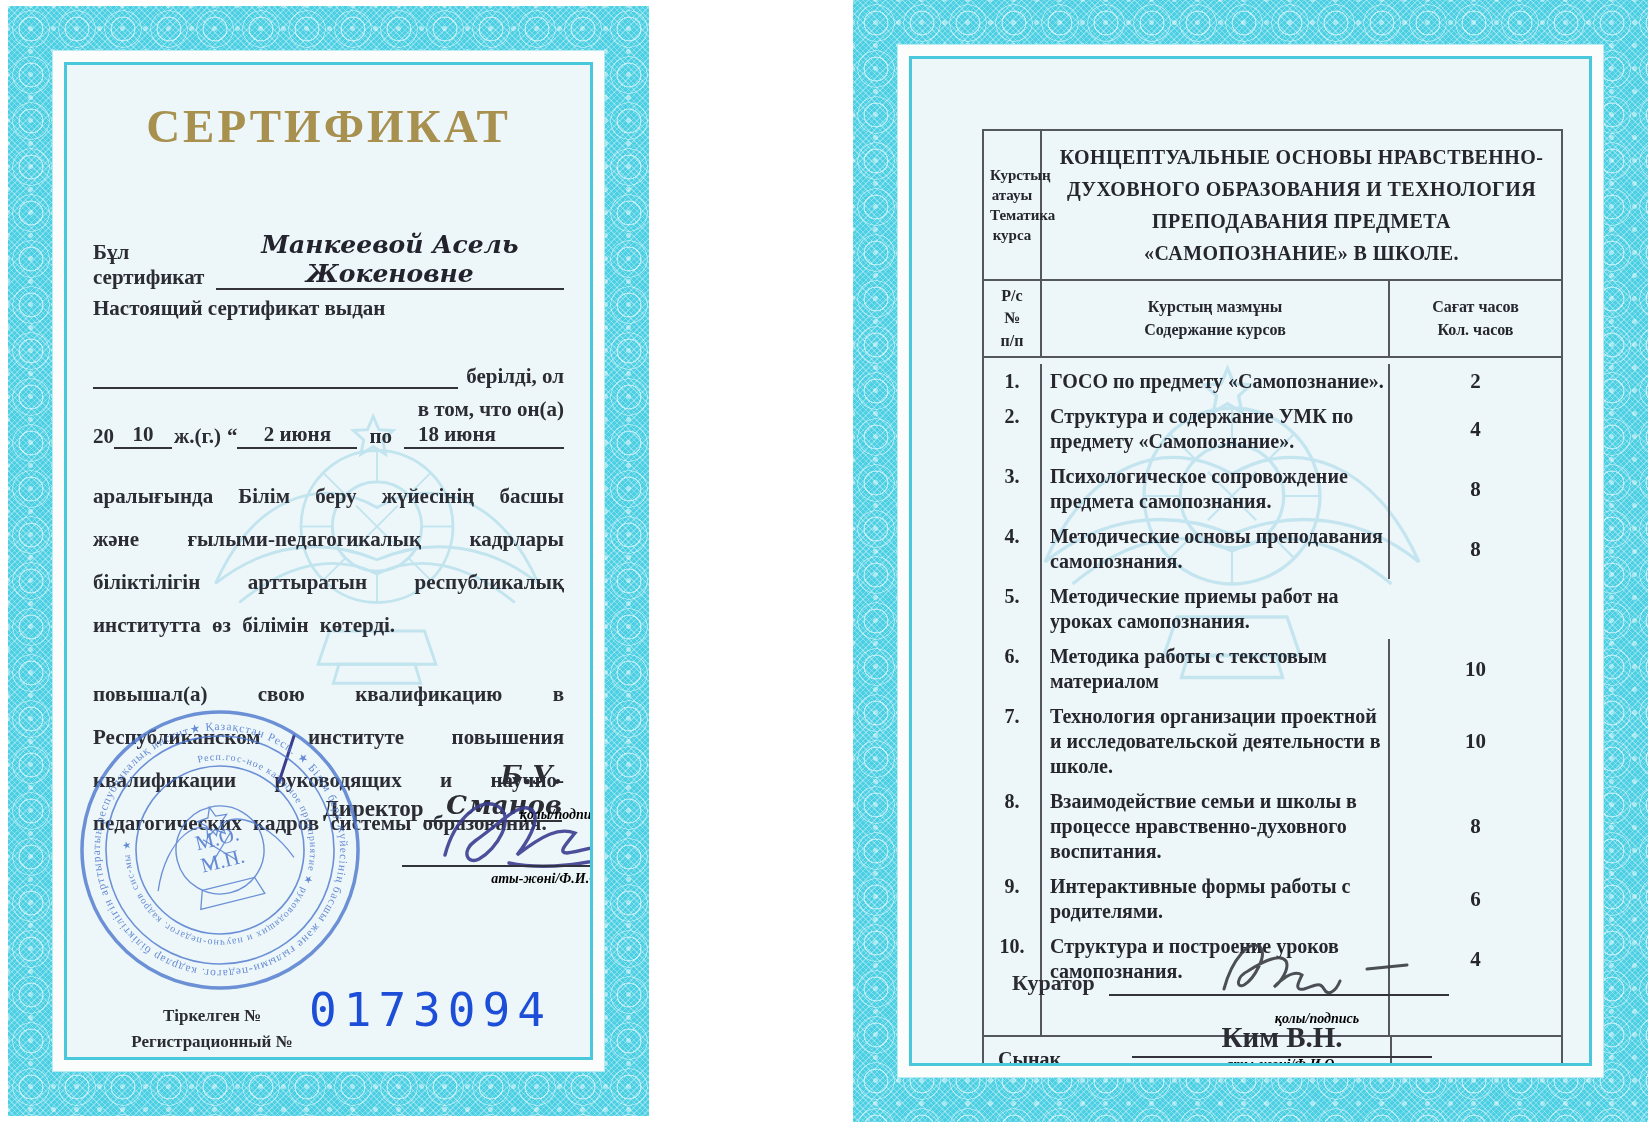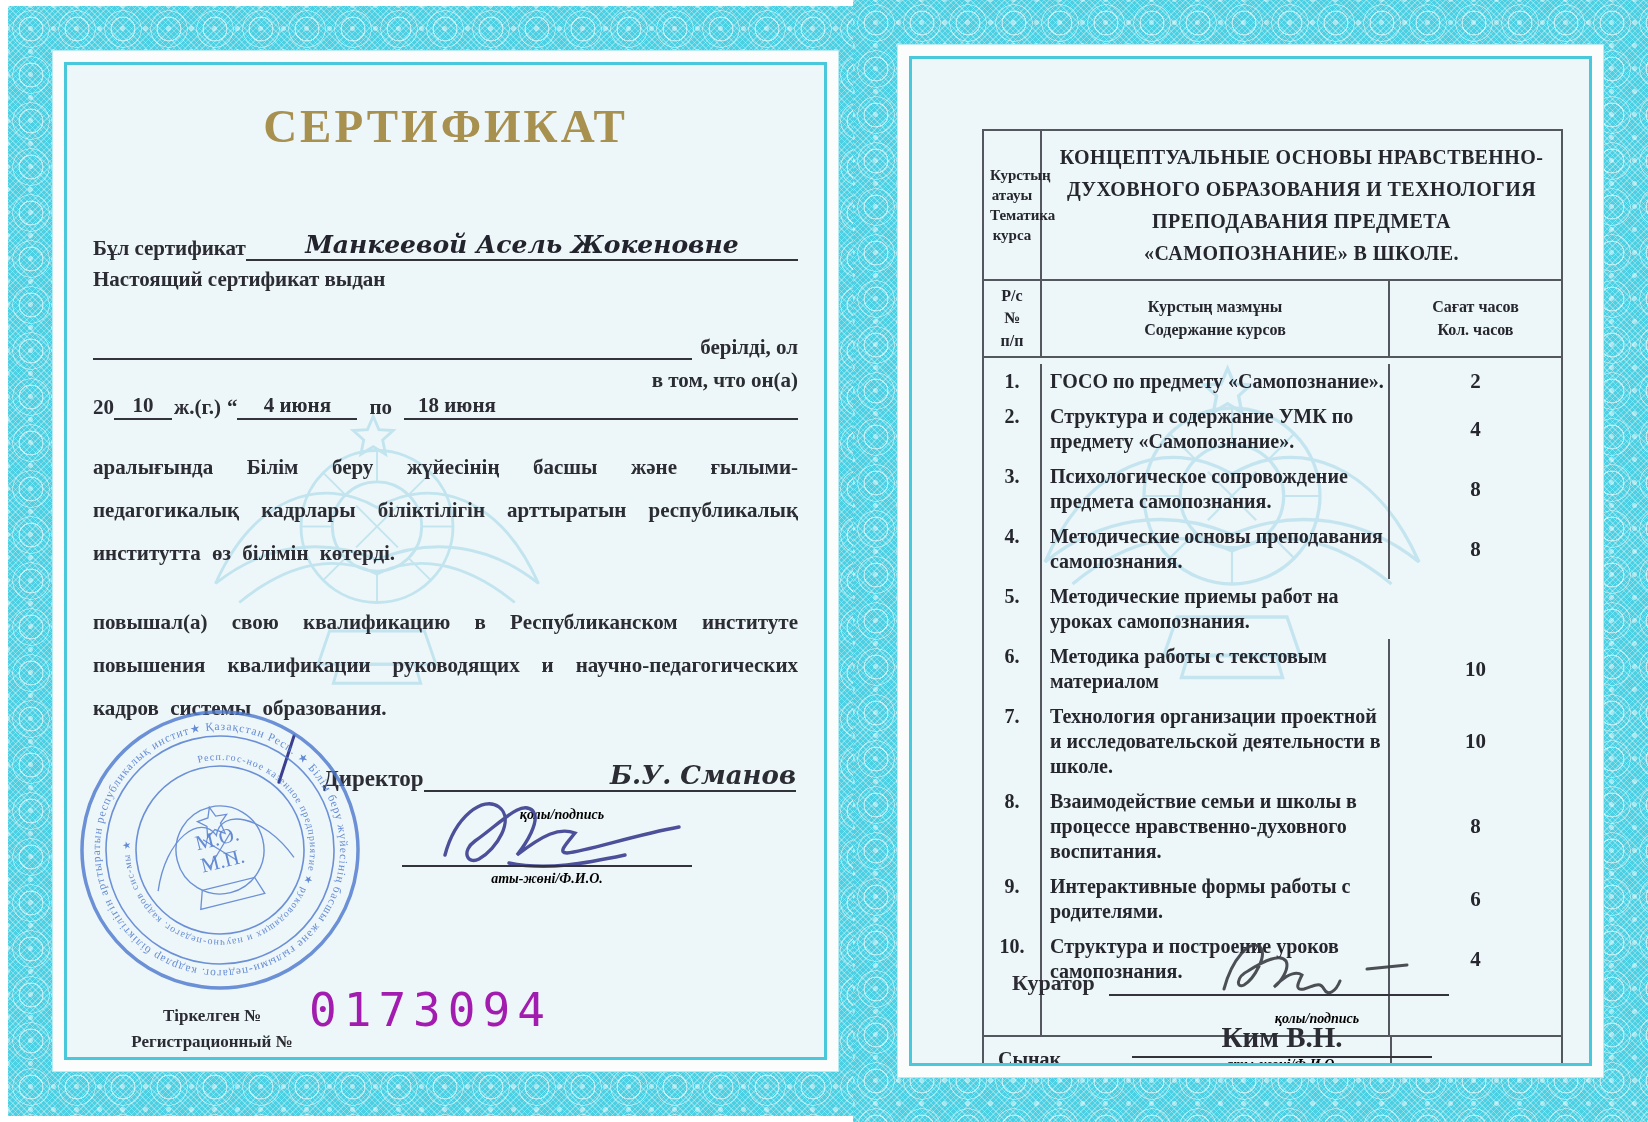--- a/index.html
+++ b/index.html
@@ -43,21 +43,21 @@
   .dir-name{font-style:italic;font-size:26px;text-align:right;font-family:"DejaVu Serif","Liberation Serif",serif;}
   .cap-under{position:absolute;left:370px;width:250px;top:742px;}
   .sig-line2{position:absolute;left:335px;width:290px;top:800px;border-bottom:2px solid #33333b;height:0;}
   .cap-under2{position:absolute;left:355px;width:250px;top:806px;}
   .sig-svg{position:absolute;left:350px;top:718px;width:300px;height:92px;}
 
   .stamp{position:absolute;left:8px;top:640px;width:290px;height:290px;transform:rotate(-14deg);opacity:.92;}
   .reg-labels{position:absolute;left:50px;top:938px;width:190px;text-align:center;font-size:17px;font-weight:bold;line-height:1.5;}
   .reg-number{
     position:absolute;left:242px;top:918px;font-family:"DejaVu Sans Mono",monospace;
-    font-size:46px;letter-spacing:7px;color:#a21caf;font-weight:400;
+    font-size:46px;letter-spacing:7px;color:#1d4ed8;font-weight:400;
   }
 
   .watermark{position:absolute;pointer-events:none;}
 
   
   .course-table{
     position:absolute;left:70px;top:70px;width:577px;
     border:2px solid #54575d;background:transparent;font-weight:bold;color:#26262e;
   }
   .t-row{display:grid;grid-template-columns:58px 348px 171px;}
@@ -79,21 +79,21 @@
 
   .curator-row{position:absolute;left:100px;right:70px;top:905px;display:flex;align-items:flex-end;font-size:22px;font-weight:bold;}
   .curator-cap{position:absolute;left:255px;width:300px;top:952px;}
   .curator-name{position:absolute;left:220px;width:300px;top:962px;text-align:center;font-size:29px;font-weight:bold;border-bottom:2px solid #33333b;padding-bottom:2px;}
   .curator-cap2{position:absolute;left:220px;width:300px;top:998px;}
   .cur-sig{position:absolute;left:290px;top:872px;width:240px;height:70px;}
 </style>
 </head>
 <body>
 
-<div class="page" style="left:8px;top:6px;width:875px;height:1110px;">
+<div class="page" style="left:8px;top:6px;width:641px;height:1110px;">
   <div class="page-inner"></div>
   <div class="page-content">
 
     <svg class="watermark" style="left:120px;top:300px;" width="380" height="380" viewBox="0 0 400 400">
       <g fill="none" stroke="#b3dfec" stroke-width="3" opacity="0.75">
         <circle cx="200" cy="170" r="80"></circle>
         <circle cx="200" cy="170" r="47"></circle>
         <g stroke-width="2">
           <line x1="200" y1="123" x2="200" y2="90"></line>
             <line x1="247" y1="170" x2="280" y2="170"></line>
@@ -128,21 +128,21 @@
         <span class="u fill" style="height:28px;"></span>
         <span style="margin-left:8px;">берілді, ол</span>
       </div>
       <div class="right-note">в том, что он(а)</div>
 
       <div class="row-flex" style="margin-top:0;">
         <span>20</span>
         <span class="u" style="min-width:58px;text-align:center;">10</span>
         <span style="margin:0 6px 0 2px;">ж.(г.)</span>
         <span>“</span>
-        <span class="u" style="min-width:120px;text-align:center;">4 июня</span>
+        <span class="u" style="min-width:120px;text-align:center;">2 июня</span>
         <span style="margin:0 12px;">по</span>
         <span class="u fill" style="text-align:left;padding-left:14px;">18 июня</span>
       </div>
 
       <div class="para">аралығында Білім беру жүйесінің басшы және ғылыми-педагогикалық кадрлары біліктілігін арттыратын республикалық институтта өз білімін көтерді.</div>
       <div class="para">повышал(а) свою квалификацию в Республиканском институте повышения квалификации руководящих и научно-педагогических кадров системы образования.</div>
     </div>
 
     <div class="pen-slash"></div>
     <div class="director-row">

